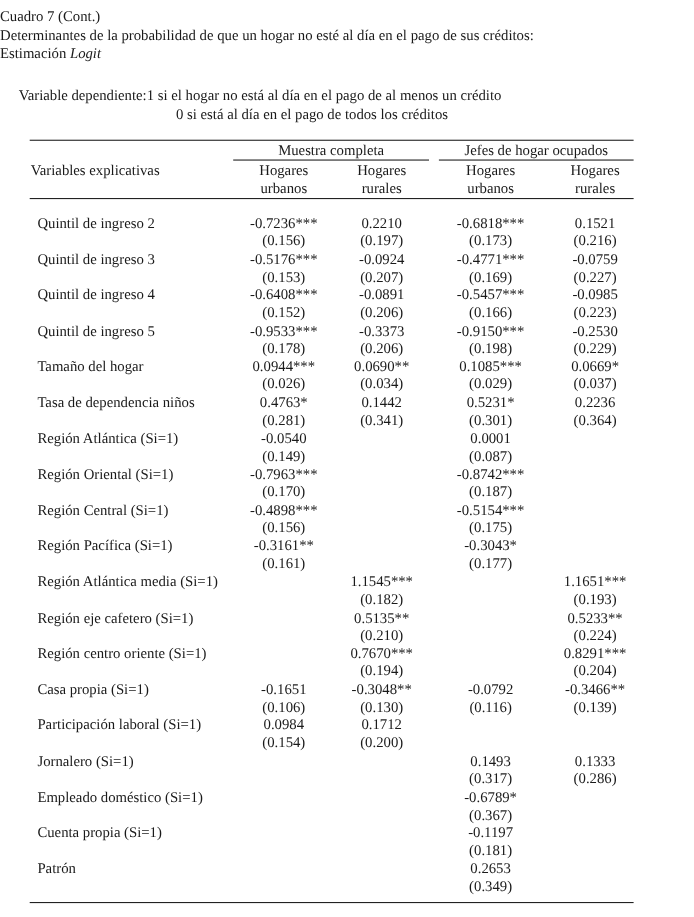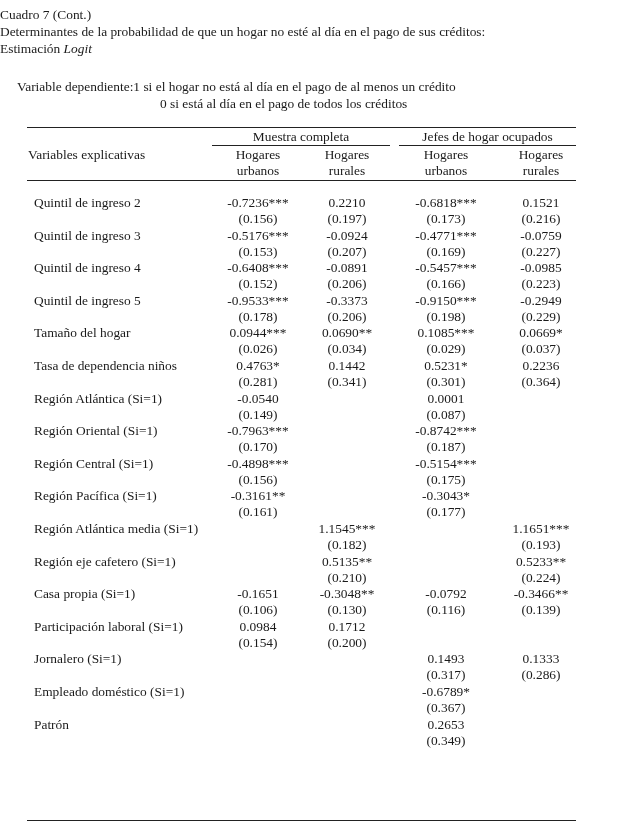--- a/index.html
+++ b/index.html
@@ -116,21 +116,21 @@
       <div class="val se col3">(0.223)</div>
     </div>
     <div class="row">
       <div class="lbl">Quintil de ingreso 5</div>
       <div class="val coef col0">-0.9533***</div>
       <div class="val se col0">(0.178)</div>
       <div class="val coef col1">-0.3373</div>
       <div class="val se col1">(0.206)</div>
       <div class="val coef col2">-0.9150***</div>
       <div class="val se col2">(0.198)</div>
-      <div class="val coef col3">-0.2949</div>
+      <div class="val coef col3">-0.2530</div>
       <div class="val se col3">(0.229)</div>
     </div>
     <div class="row">
       <div class="lbl">Tamaño del hogar</div>
       <div class="val coef col0">0.0944***</div>
       <div class="val se col0">(0.026)</div>
       <div class="val coef col1">0.0690**</div>
       <div class="val se col1">(0.034)</div>
       <div class="val coef col2">0.1085***</div>
       <div class="val se col2">(0.029)</div>
@@ -208,20 +208,31 @@
       <div class="val coef col0"></div>
       <div class="val se col0"></div>
       <div class="val coef col1">0.5135**</div>
       <div class="val se col1">(0.210)</div>
       <div class="val coef col2"></div>
       <div class="val se col2"></div>
       <div class="val coef col3">0.5233**</div>
       <div class="val se col3">(0.224)</div>
     </div>
     <div class="row">
+      <div class="lbl">Región centro oriente (Si=1)</div>
+      <div class="val coef col0"></div>
+      <div class="val se col0"></div>
+      <div class="val coef col1">0.7670***</div>
+      <div class="val se col1">(0.194)</div>
+      <div class="val coef col2"></div>
+      <div class="val se col2"></div>
+      <div class="val coef col3">0.8291***</div>
+      <div class="val se col3">(0.204)</div>
+    </div>
+    <div class="row">
       <div class="lbl">Casa propia (Si=1)</div>
       <div class="val coef col0">-0.1651</div>
       <div class="val se col0">(0.106)</div>
       <div class="val coef col1">-0.3048**</div>
       <div class="val se col1">(0.130)</div>
       <div class="val coef col2">-0.0792</div>
       <div class="val se col2">(0.116)</div>
       <div class="val coef col3">-0.3466**</div>
       <div class="val se col3">(0.139)</div>
     </div>
@@ -252,20 +263,31 @@
       <div class="val coef col0"></div>
       <div class="val se col0"></div>
       <div class="val coef col1"></div>
       <div class="val se col1"></div>
       <div class="val coef col2">-0.6789*</div>
       <div class="val se col2">(0.367)</div>
       <div class="val coef col3"></div>
       <div class="val se col3"></div>
     </div>
     <div class="row">
+      <div class="lbl">Cuenta propia (Si=1)</div>
+      <div class="val coef col0"></div>
+      <div class="val se col0"></div>
+      <div class="val coef col1"></div>
+      <div class="val se col1"></div>
+      <div class="val coef col2">-0.1197</div>
+      <div class="val se col2">(0.181)</div>
+      <div class="val coef col3"></div>
+      <div class="val se col3"></div>
+    </div>
+    <div class="row">
       <div class="lbl">Patrón</div>
       <div class="val coef col0"></div>
       <div class="val se col0"></div>
       <div class="val coef col1"></div>
       <div class="val se col1"></div>
       <div class="val coef col2">0.2653</div>
       <div class="val se col2">(0.349)</div>
       <div class="val coef col3"></div>
       <div class="val se col3"></div>
     </div>

